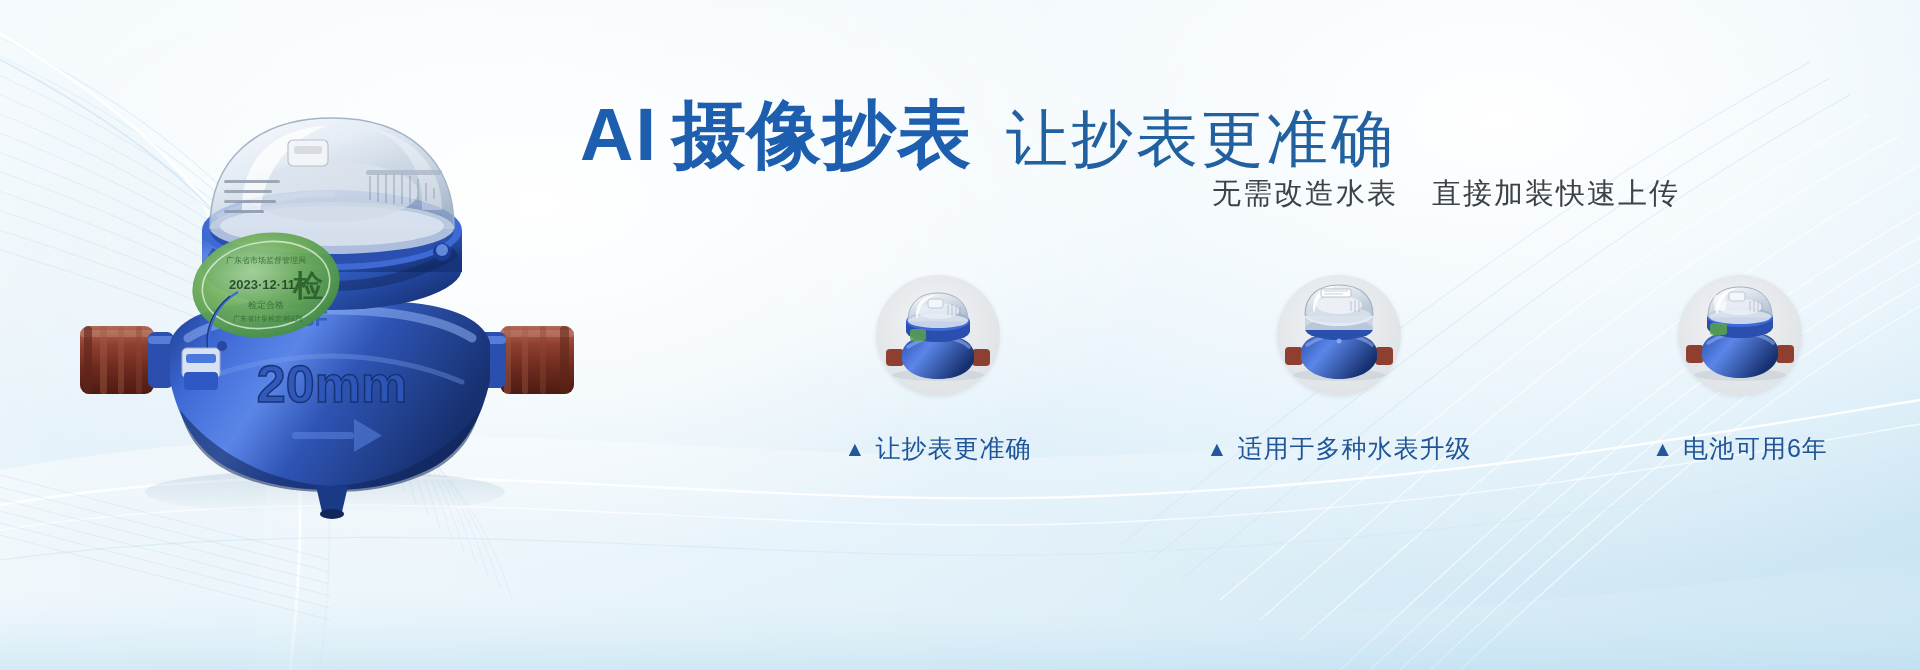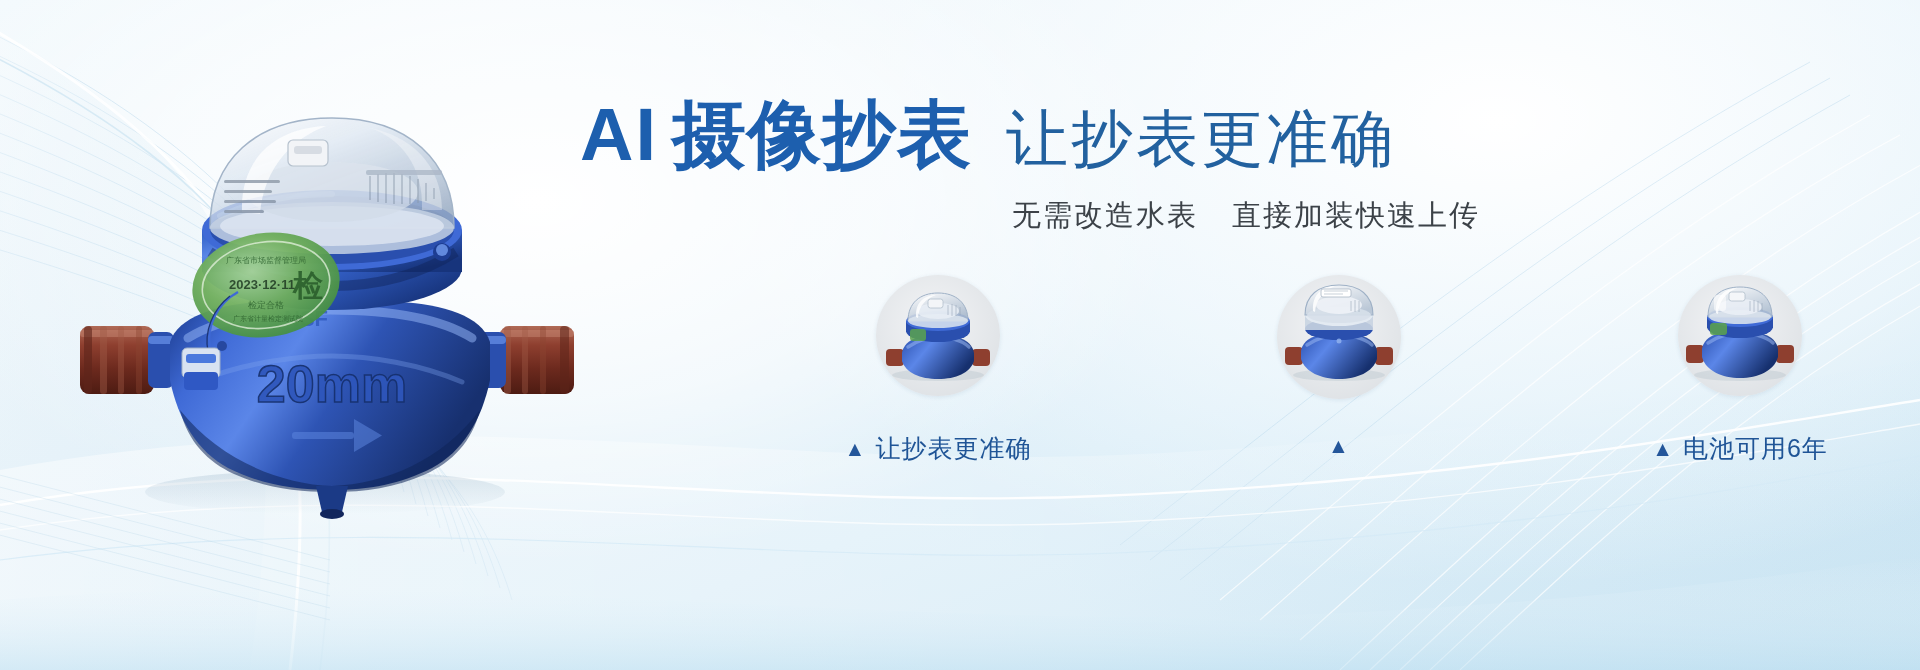--- a/index.html
+++ b/index.html
@@ -39,24 +39,24 @@
   .headline .t1{
     font-size:74px; font-weight:bold; letter-spacing:1px;
     color:#1d5fae;
   }
   .headline .t1 .ai{ letter-spacing:2px; margin-right:14px; }
   .headline .t2{
     font-size:62px; font-weight:400; letter-spacing:3px;
     color:#22619f;
   }
   .subhead{
-    margin-top:22px;
     font-size:29px; color:#3c4248; letter-spacing:2px;
     white-space:nowrap;
     padding-left:432px;
+    text-align:center;
   }
   .subhead .gap{ display:inline-block; width:34px; }
 
   
   .thumbs{
     position:absolute; left:760px; top:275px; width:1130px; height:190px;
     display:flex; justify-content:space-between;
   }
   .thumb{
     width:124px; height:124px; border-radius:50%;
@@ -411,20 +411,21 @@
           <g stroke="#93a2b3" stroke-width="0.9" opacity="0.6">
             <path d="M74,26 L74,36"></path>
               <path d="M78,25 L78,37"></path>
               <path d="M82,26 L82,37"></path>
           </g>
           <circle cx="62" cy="66" r="2.5" fill="#93b4ef" opacity="0.8"></circle>
         </svg>
       </div>
       <div class="caption">
         <span class="tri">▲</span>
+        <span>适用于多种水表升级</span>
       </div>
     </div>
 
     <div class="thumb-col c3">
       <div class="thumb">
         <svg width="124" height="124" viewBox="0 0 124 124">
           <defs>
             <linearGradient id="t3b" x1="0" y1="0" x2="1" y2="0.5">
               <stop offset="0%" stop-color="#2a4fae"></stop>
                 <stop offset="40%" stop-color="#5b86e8"></stop>

